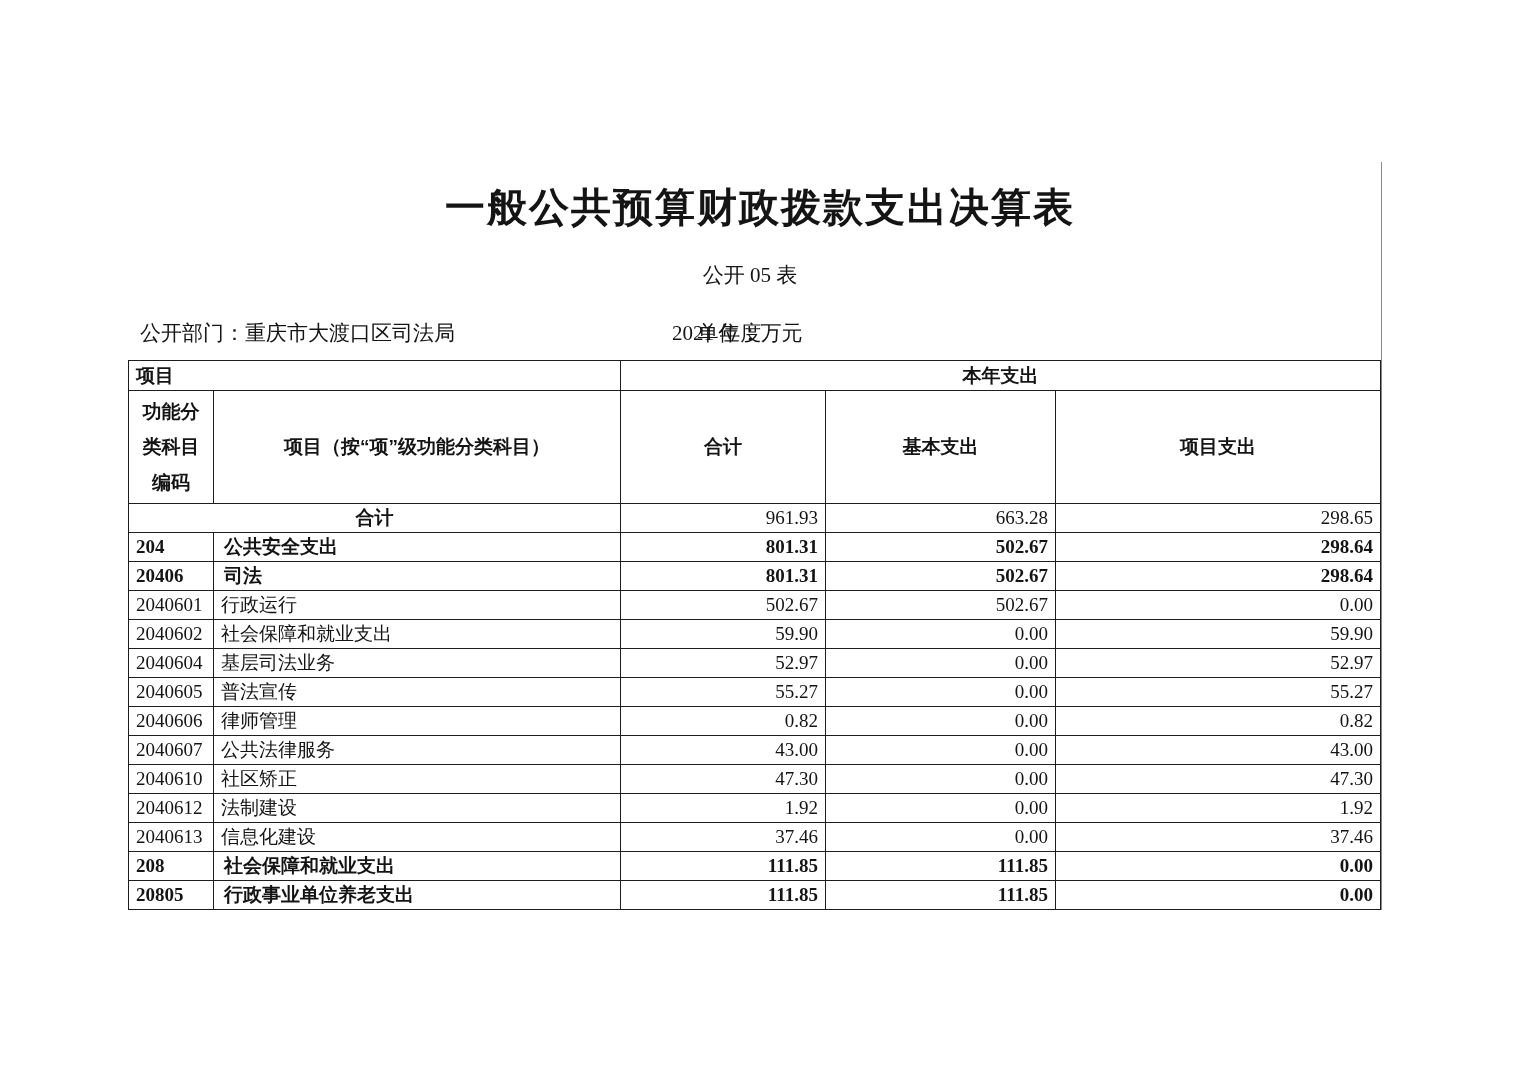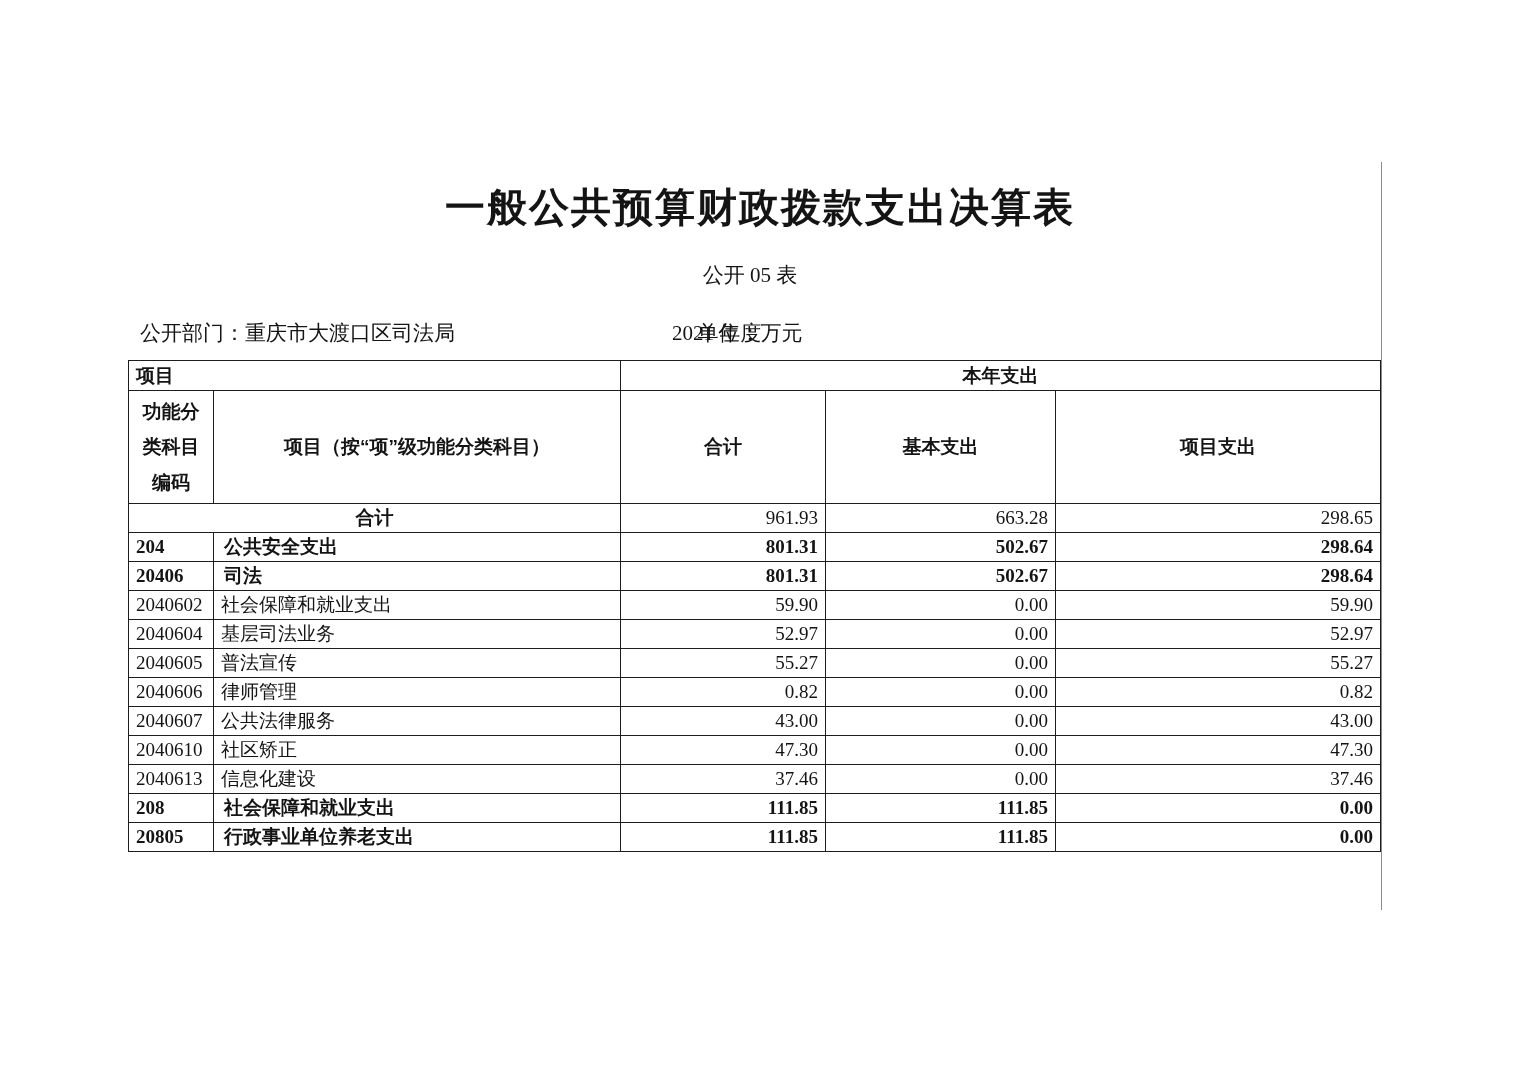--- a/index.html
+++ b/index.html
@@ -111,20 +111,27 @@
     <td class="num">298.64</td>
   </tr>
         <tr class="drow bold-row">
     <td class="code">20406</td>
     <td class="name">司法</td>
     <td class="num">801.31</td>
     <td class="num">502.67</td>
     <td class="num">298.64</td>
   </tr>
         <tr class="drow">
+    <td class="code">2040601</td>
+    <td class="name">行政运行</td>
+    <td class="num">502.67</td>
+    <td class="num">502.67</td>
+    <td class="num">0.00</td>
+  </tr>
+        <tr class="drow">
     <td class="code">2040602</td>
     <td class="name">社会保障和就业支出</td>
     <td class="num">59.90</td>
     <td class="num">0.00</td>
     <td class="num">59.90</td>
   </tr>
         <tr class="drow">
     <td class="code">2040604</td>
     <td class="name">基层司法业务</td>
     <td class="num">52.97</td>
@@ -153,20 +160,27 @@
     <td class="num">43.00</td>
   </tr>
         <tr class="drow">
     <td class="code">2040610</td>
     <td class="name">社区矫正</td>
     <td class="num">47.30</td>
     <td class="num">0.00</td>
     <td class="num">47.30</td>
   </tr>
         <tr class="drow">
+    <td class="code">2040612</td>
+    <td class="name">法制建设</td>
+    <td class="num">1.92</td>
+    <td class="num">0.00</td>
+    <td class="num">1.92</td>
+  </tr>
+        <tr class="drow">
     <td class="code">2040613</td>
     <td class="name">信息化建设</td>
     <td class="num">37.46</td>
     <td class="num">0.00</td>
     <td class="num">37.46</td>
   </tr>
         <tr class="drow bold-row">
     <td class="code">208</td>
     <td class="name">社会保障和就业支出</td>
     <td class="num">111.85</td>

